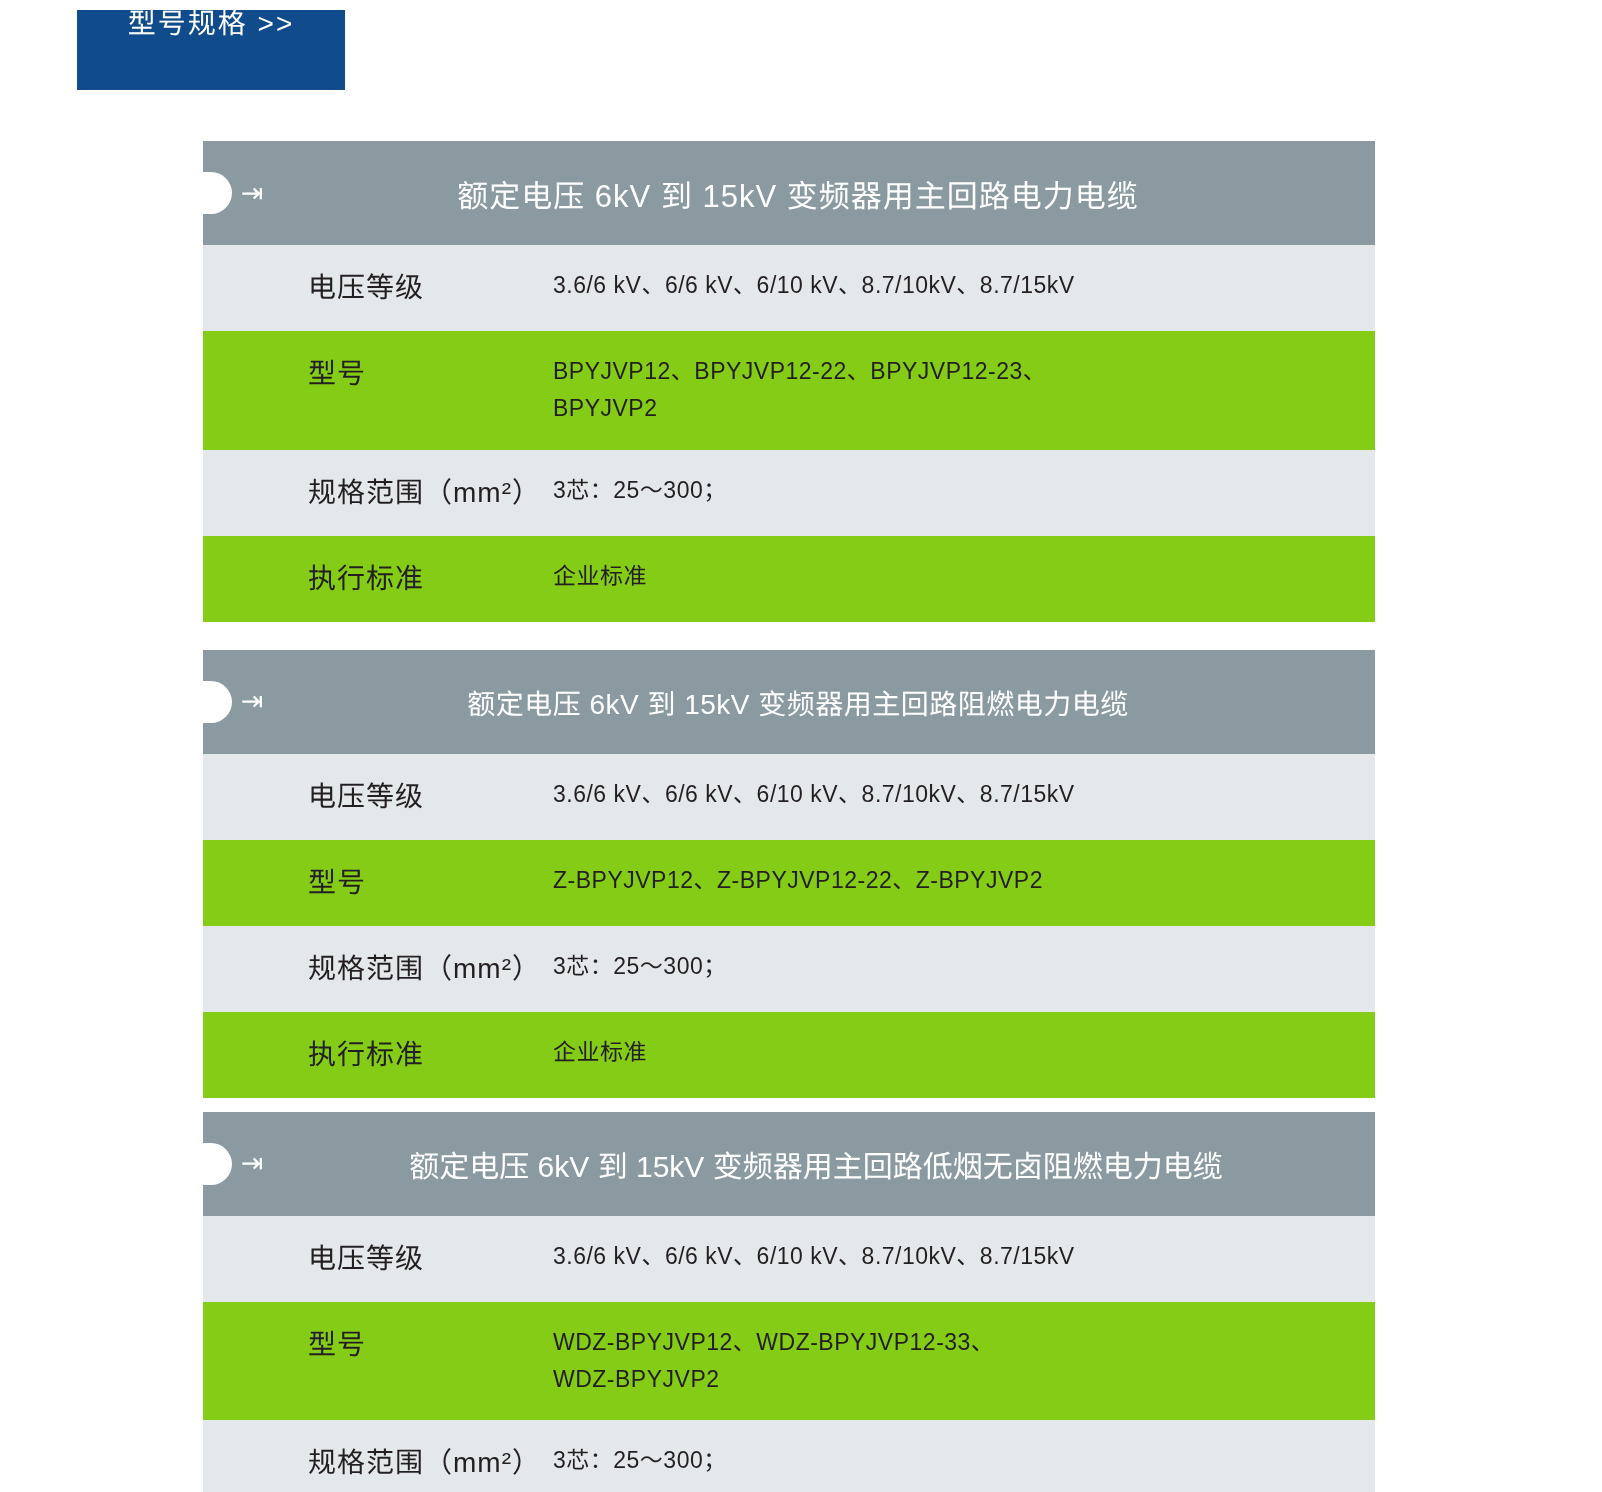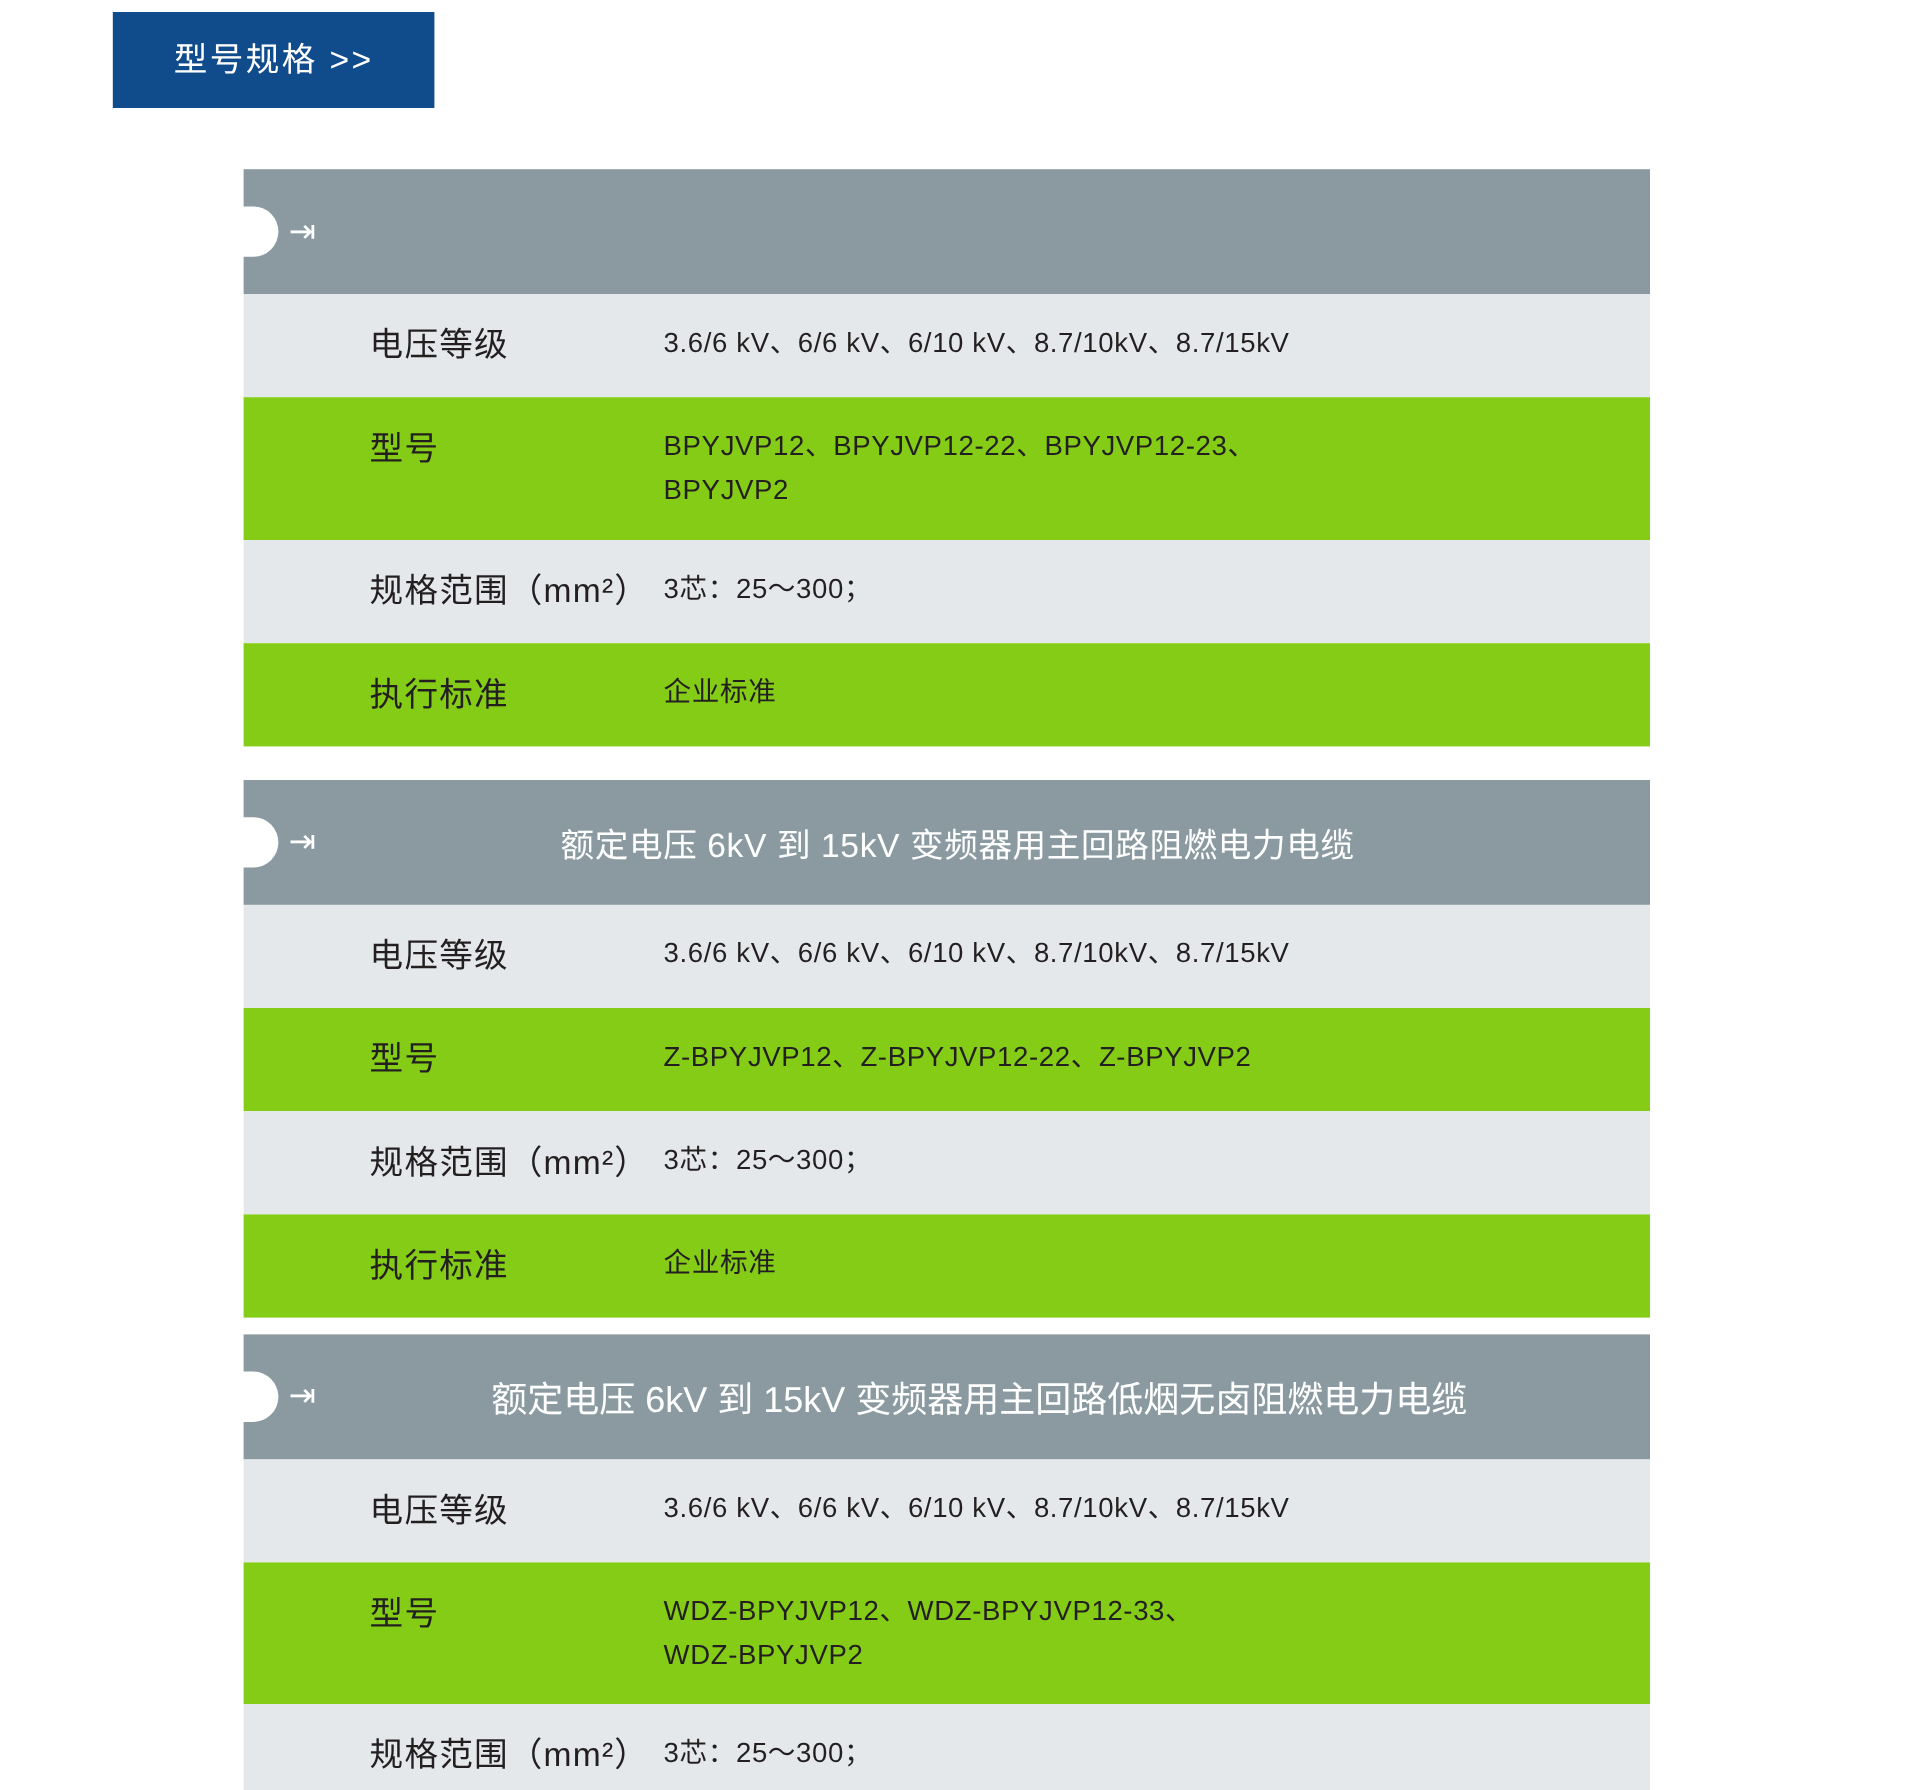--- a/index.html
+++ b/index.html
@@ -18,28 +18,28 @@
 
   .page {
     position: relative;
     width: 1602px;
     height: 1492px;
   }
 
   
   .title-badge {
     position: absolute;
-    left: 94px;
+    left: 77px;
     top: 10px;
     width: 268px;
     height: 80px;
     background: #104c8c;
     color: #ffffff;
     display: flex;
-    align-items: center;
+    align-items: flex-start;
     justify-content: center;
     box-sizing: border-box;
   }
   .title-badge .txt {
     font-size: 28px;
     letter-spacing: 2px;
     font-weight: 400;
     line-height: 1;
     white-space: nowrap;
   }
@@ -152,20 +152,21 @@
   <div class="title-badge">
     <span class="txt">型号规格 &gt;&gt;</span>
   </div>
 
   <div class="content">
 
     <div>
       <div class="group-head">
         <span class="knob"></span>
         <span class="arrow">⇥</span>
+        <span class="head-text">额定电压 6kV 到 15kV 变频器用主回路电力电缆</span>
       </div>
       <div class="spec-row shaded">
         <div class="label">电压等级</div>
         <div class="value">3.6/6 kV、6/6 kV、6/10 kV、8.7/10kV、8.7/15kV</div>
       </div>
       <div class="spec-row plain">
         <div class="label">型号</div>
         <div class="value">
           <span>BPYJVP12、BPYJVP12-22、BPYJVP12-23、</span>
           <span class="line2">BPYJVP2</span>

